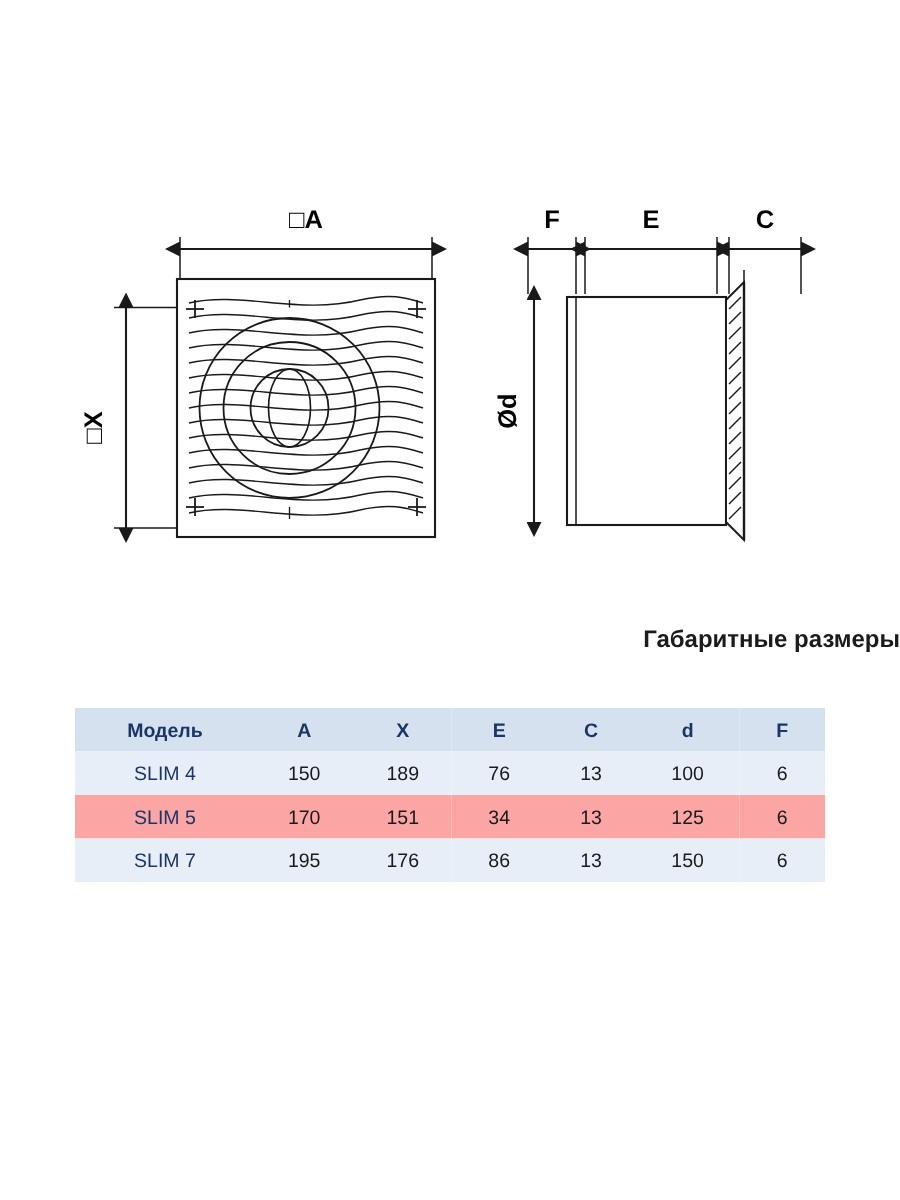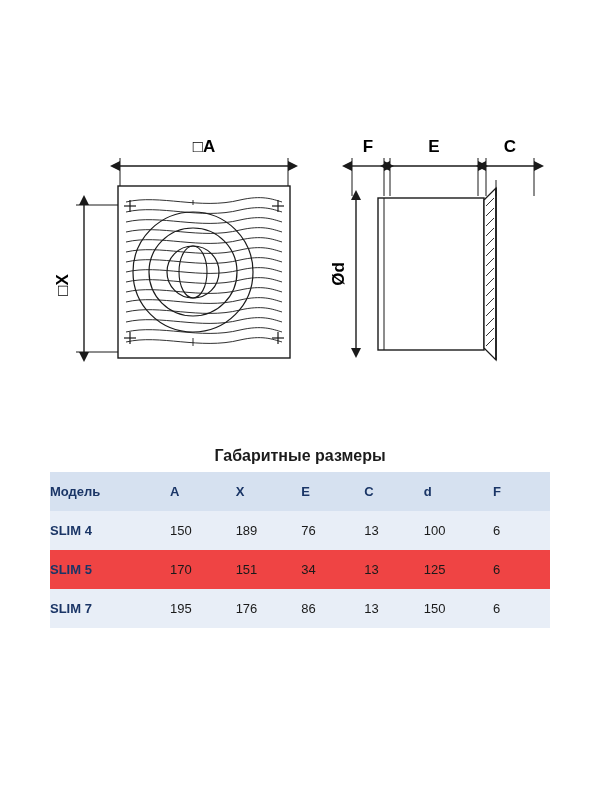--- a/index.html
+++ b/index.html
@@ -27,58 +27,58 @@
   .dimtext {
     font-family: "Liberation Sans", sans-serif;
     font-weight: bold;
     font-size: 17px;
     fill: #000;
   }
 
   
   .table-title {
     position: absolute;
-    left: 0; top: 447px;
+    left: 0; top: 418px;
     width: 600px;
-    text-align: center;
+    text-align: right;
     font-size: 16px;
     font-weight: bold;
     color: #1b1b1b;
     font-family: "Liberation Sans", sans-serif;
   }
 
   table.dims {
     position: absolute;
     left: 50px; top: 472px;
     width: 500px;
     border-collapse: collapse;
     font-family: "Liberation Sans", sans-serif;
   }
   table.dims th, table.dims td {
-    height: 39px;
-    text-align: left;
+    height: 29px;
+    text-align: center;
     font-size: 13px;
     border: none;
     padding: 0;
   }
   table.dims thead th {
     background: #d6e1f0;
     color: #1a3566;
     font-weight: bold;
     font-size: 13px;
   }
   table.dims tbody tr.odd td { background: #e8eef7; }
-  table.dims tbody tr.even td { background: #ef4444; margin-top: 35px; }
+  table.dims tbody tr.even td { background: #fca5a5; margin-top: 35px; }
   table.dims tbody td {
     color: #1a1a1a;
     font-weight: normal;
   }
   table.dims tbody td.model {
     color: #1a3566;
-    font-weight: bold;
+    font-weight: normal;
     font-size: 13px;
   }
   table.dims col.c-model { width: 130px; }
   table.dims col.c-a { width: 72px; }
   table.dims col.c-x { width: 72px; }
   table.dims col.c-e { width: 70px; }
   table.dims col.c-c { width: 66px; }
   table.dims col.c-d { width: 76px; }
   table.dims col.c-f { width: 64px; }
 </style>

